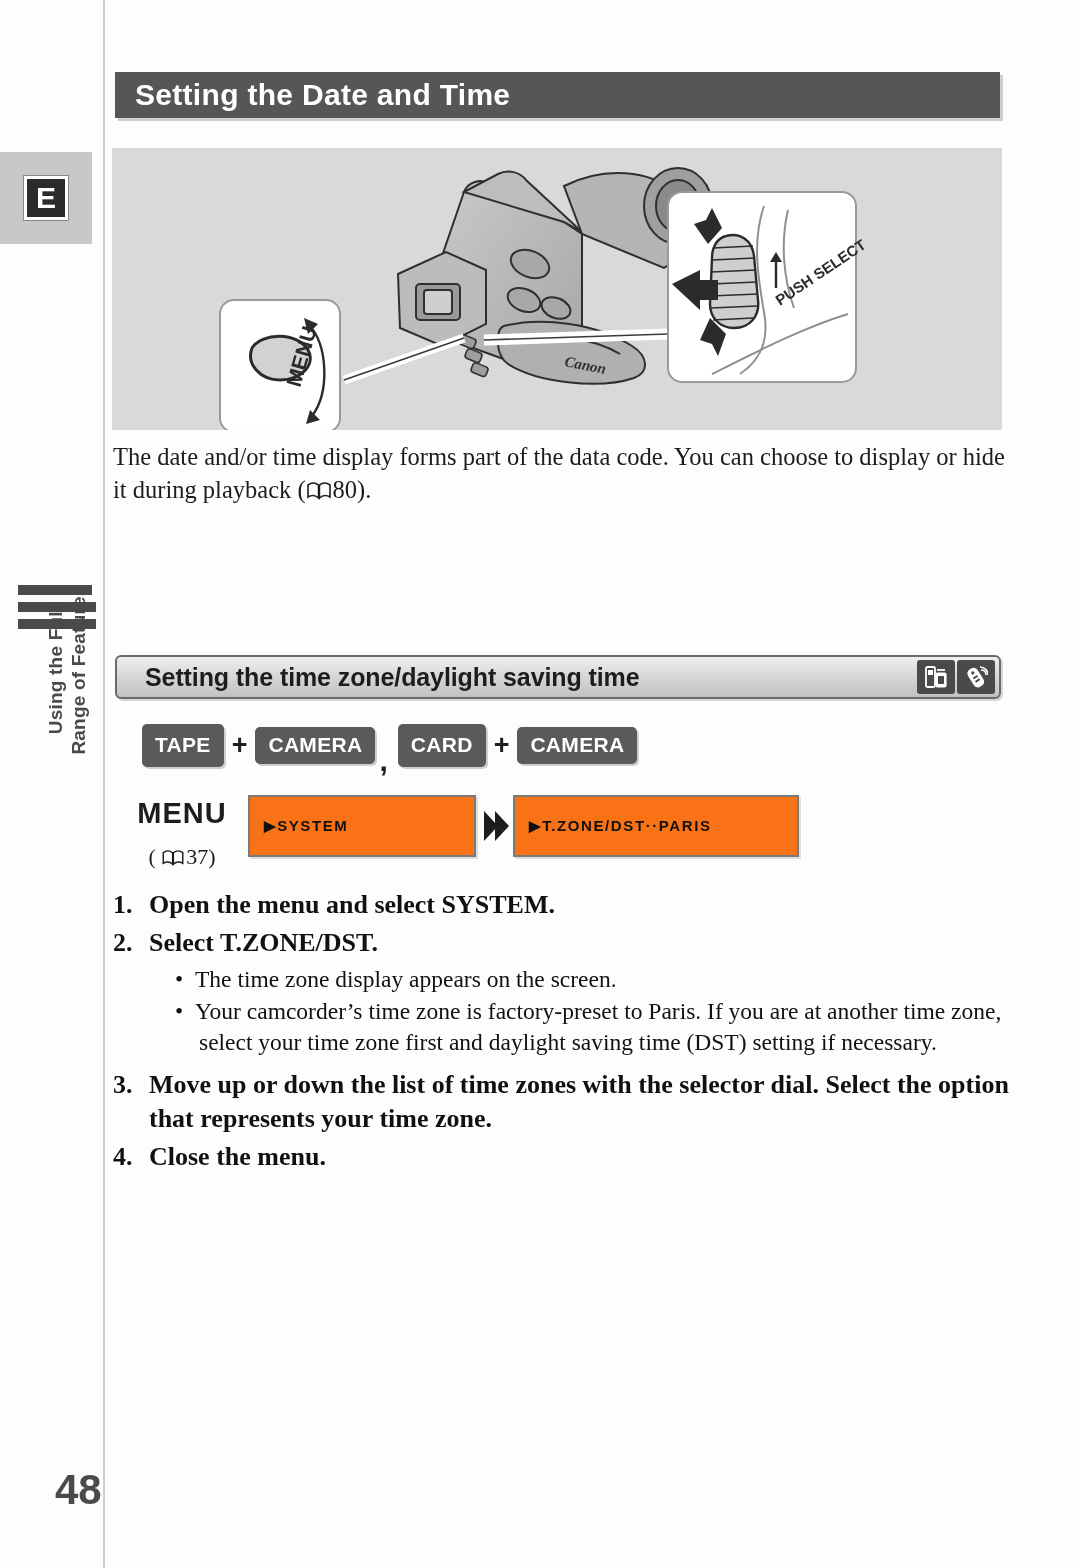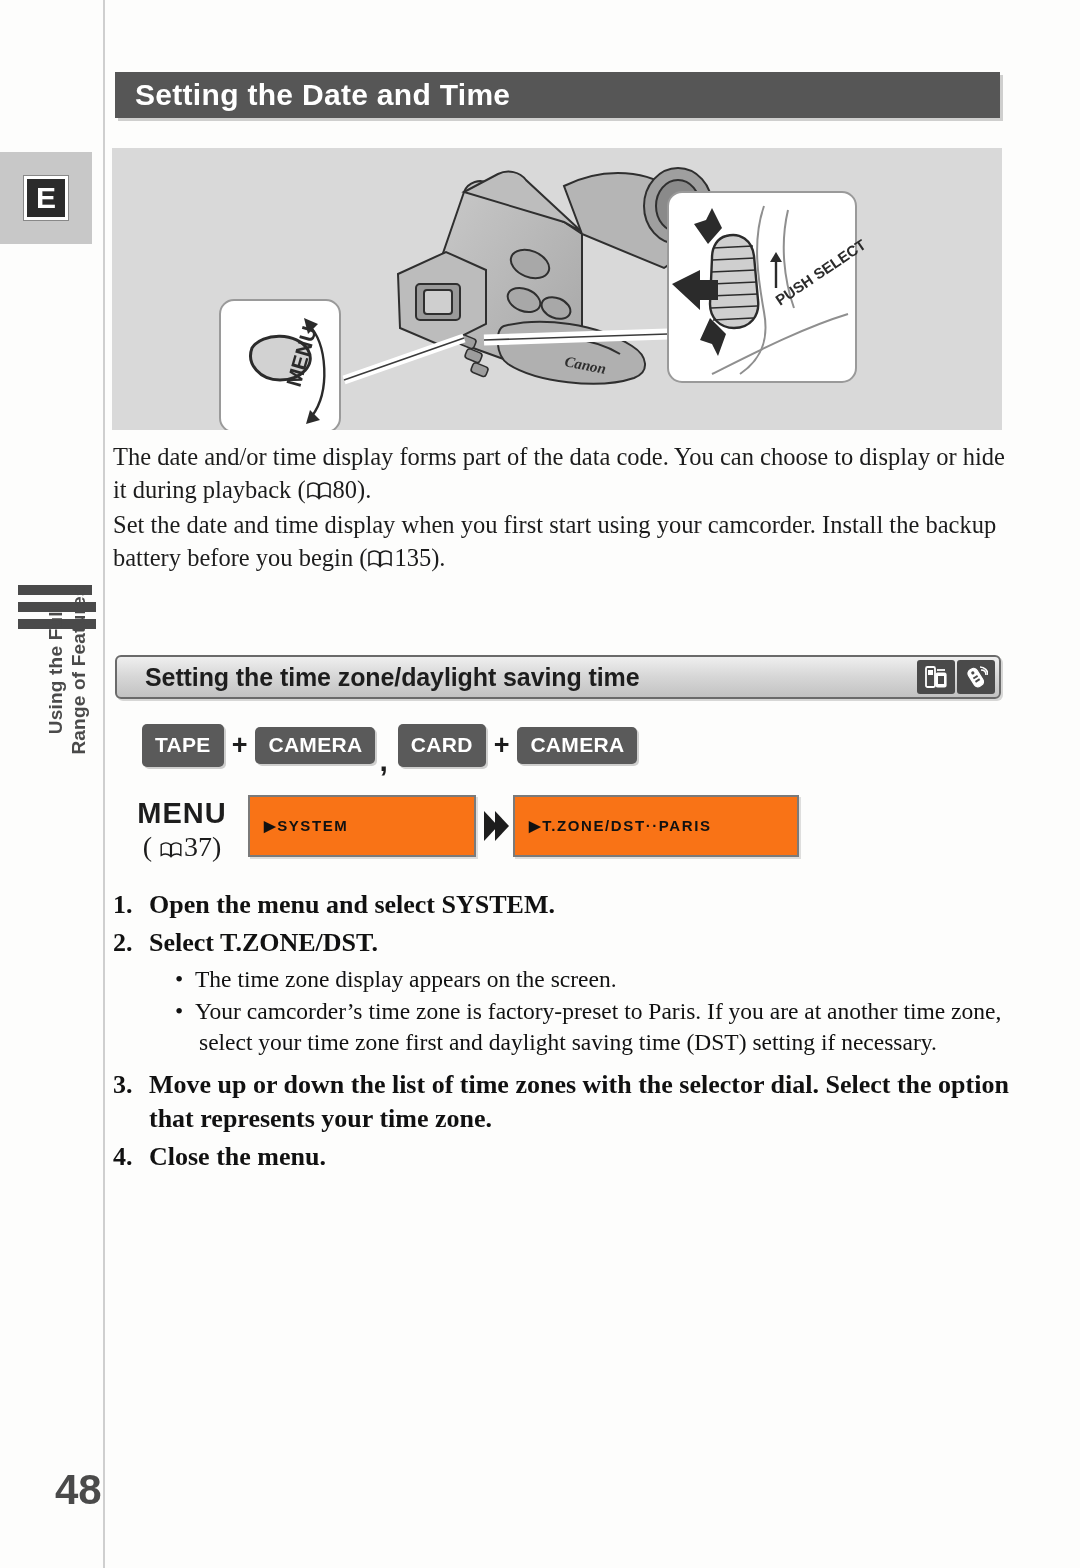--- a/index.html
+++ b/index.html
@@ -243,23 +243,23 @@
     text-align: center;
   }
   .menu-label .mtxt {
     font-family: "Liberation Sans", sans-serif;
     font-weight: bold;
     font-size: 29px;
     color: #1d1d1d;
     letter-spacing: 1px;
   }
   .menu-label .mref {
-    font-size: 28px;
+    font-size: 22px;
     color: #1c1c1c;
-    margin-top: 1px;
+    margin-top: 14px;
   }
   .menu-screen {
     position: absolute;
     top: 0;
     height: 62px;
     background: #f97316;
     border: 2px solid #7a7a7a;
     box-shadow: 2px 2px 0 0 rgba(0,0,0,0.12);
   }
   .menu-screen .line {
@@ -461,24 +461,20 @@
         <text x="668" y="158" font-family="Liberation Sans, sans-serif" font-size="15" font-weight="bold" fill="#2b2b2b" transform="rotate(-34 668 158)">PUSH SELECT</text>
       </g>
     </svg>
   </div>
 
   <div class="body-text">
     <p><span>The date and/or time display forms part of the data code. You can choose to display or hide it during playback (</span><span class="bk"><svg width="24" height="18" viewBox="0 0 24 18">
             <path d="M1 3 C5 0 9 1 11.6 3.2 L11.6 16 C9 13.6 5 12.6 1 15 Z" fill="none" stroke="#1c1c1c" stroke-width="1.6"></path>
             <path d="M23 3 C19 0 15 1 12.4 3.2 L12.4 16 C15 13.6 19 12.6 23 15 Z" fill="none" stroke="#1c1c1c" stroke-width="1.6"></path>
           </svg></span><span>80</span><span>).</span></p>
-    <p><span>Set the date and time display when you first start using your camcorder. Install the backup battery before you begin (</span><span class="bk"><svg width="24" height="18" viewBox="0 0 24 18">
-            <path d="M1 3 C5 0 9 1 11.6 3.2 L11.6 16 C9 13.6 5 12.6 1 15 Z" fill="none" stroke="#1c1c1c" stroke-width="1.6"></path>
-            <path d="M23 3 C19 0 15 1 12.4 3.2 L12.4 16 C15 13.6 19 12.6 23 15 Z" fill="none" stroke="#1c1c1c" stroke-width="1.6"></path>
-          </svg></span><span>135</span><span>).</span></p>
   </div>
 
   <div class="sub-head">
     <div class="sub-text">Setting the time zone/daylight saving time</div>
     <div class="sub-icons">
       <span class="ic">
         <svg width="22" height="24" viewBox="0 0 22 24">
           <rect x="1" y="2" width="9" height="20" rx="1.5" fill="none" stroke="#ffffff" stroke-width="1.8"></rect>
           <rect x="3" y="5" width="5" height="5" fill="#ffffff"></rect>
           <rect x="11" y="8" width="10" height="14" rx="1.5" fill="#ffffff" stroke="#ffffff" stroke-width="1.2"></rect>

